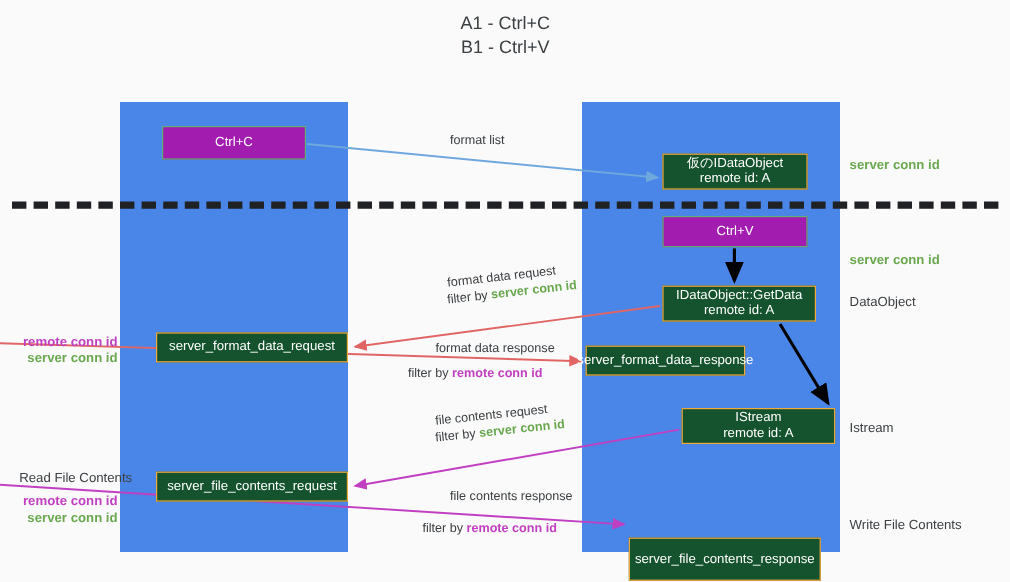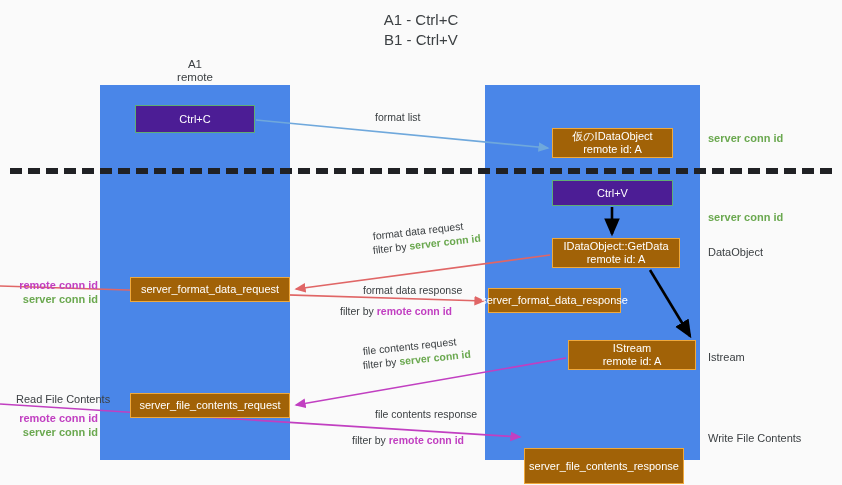--- a/index.html
+++ b/index.html
@@ -36,22 +36,22 @@
     left:10px;top:168px;width:822px;height:0;
     border-top:6px dashed #202124;
   }
 
   
   .box{
     box-sizing:border-box;
     display:flex;flex-direction:column;align-items:center;justify-content:center;
     color:#ffffff;font-size:11px;line-height:13px;text-align:center;
   }
-  .box.green{background:#4c1d95;border:1px solid #5fae74;}
-  .box.orange{background:#a16207;border:1px solid #f0a93c;}
+  .box.green{background:#a21caf;border:1px solid #5fae74;}
+  .box.orange{background:#14532d;border:1px solid #f0a93c;}
   .box .l2{font-size:11px;}
 
   #box-ctrlc{left:135px;top:105px;width:120px;height:28px;}
   #box-idataobject{left:552px;top:128px;width:121px;height:30px;}
   #box-ctrlv{left:552px;top:180px;width:121px;height:26px;}
   #box-getdata{left:552px;top:238px;width:128px;height:30px;}
   #box-fmt-req{left:130px;top:277px;width:160px;height:25px;}
   #box-fmt-res{left:488px;top:288px;width:133px;height:25px;}
   #box-istream{left:568px;top:340px;width:128px;height:30px;}
   #box-file-req{left:130px;top:393px;width:160px;height:25px;}
@@ -92,24 +92,20 @@
 </head>
 <body>
 
 <div id="stage">
 
   <div class="abs" id="title">
     <div>A1 - Ctrl+C</div>
     <div>B1 - Ctrl+V</div>
   </div>
 
-  <div class="abs lane-head" id="head-a1">
-    <div>A1</div>
-    <div>remote</div>
-  </div>
 
   <div class="abs lane" id="lane-a1"></div>
   <div class="abs lane" id="lane-b1"></div>
 
   <svg id="wires">
     <defs>
       <marker id="ah-blue" markerWidth="7" markerHeight="7" refX="6" refY="3" orient="auto">
         <path d="M0,0 L7,3 L0,6 z" fill="#6fa8dc"></path>
       </marker>
       <marker id="ah-red" markerWidth="7" markerHeight="7" refX="6" refY="3" orient="auto">

